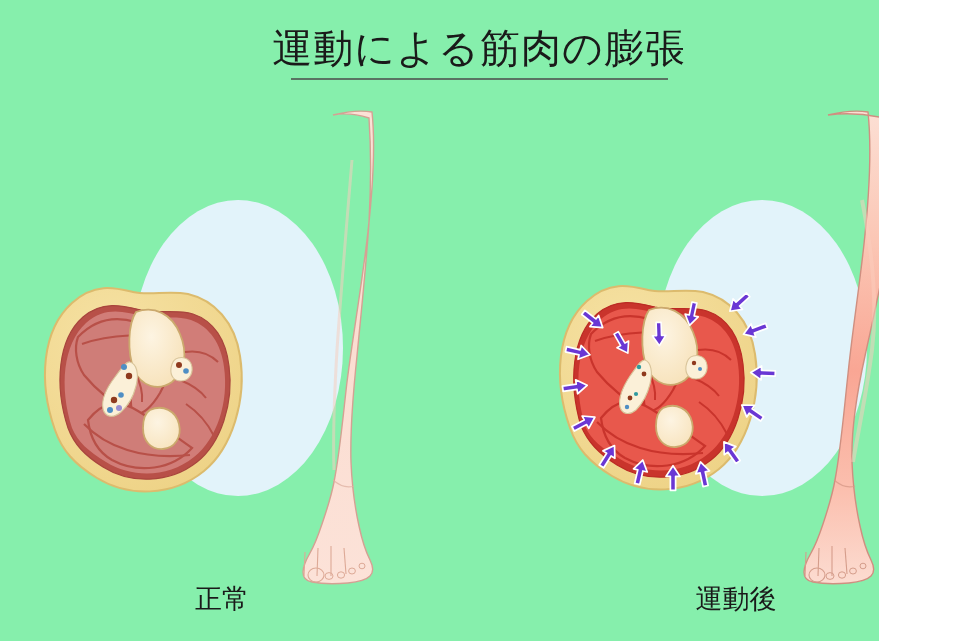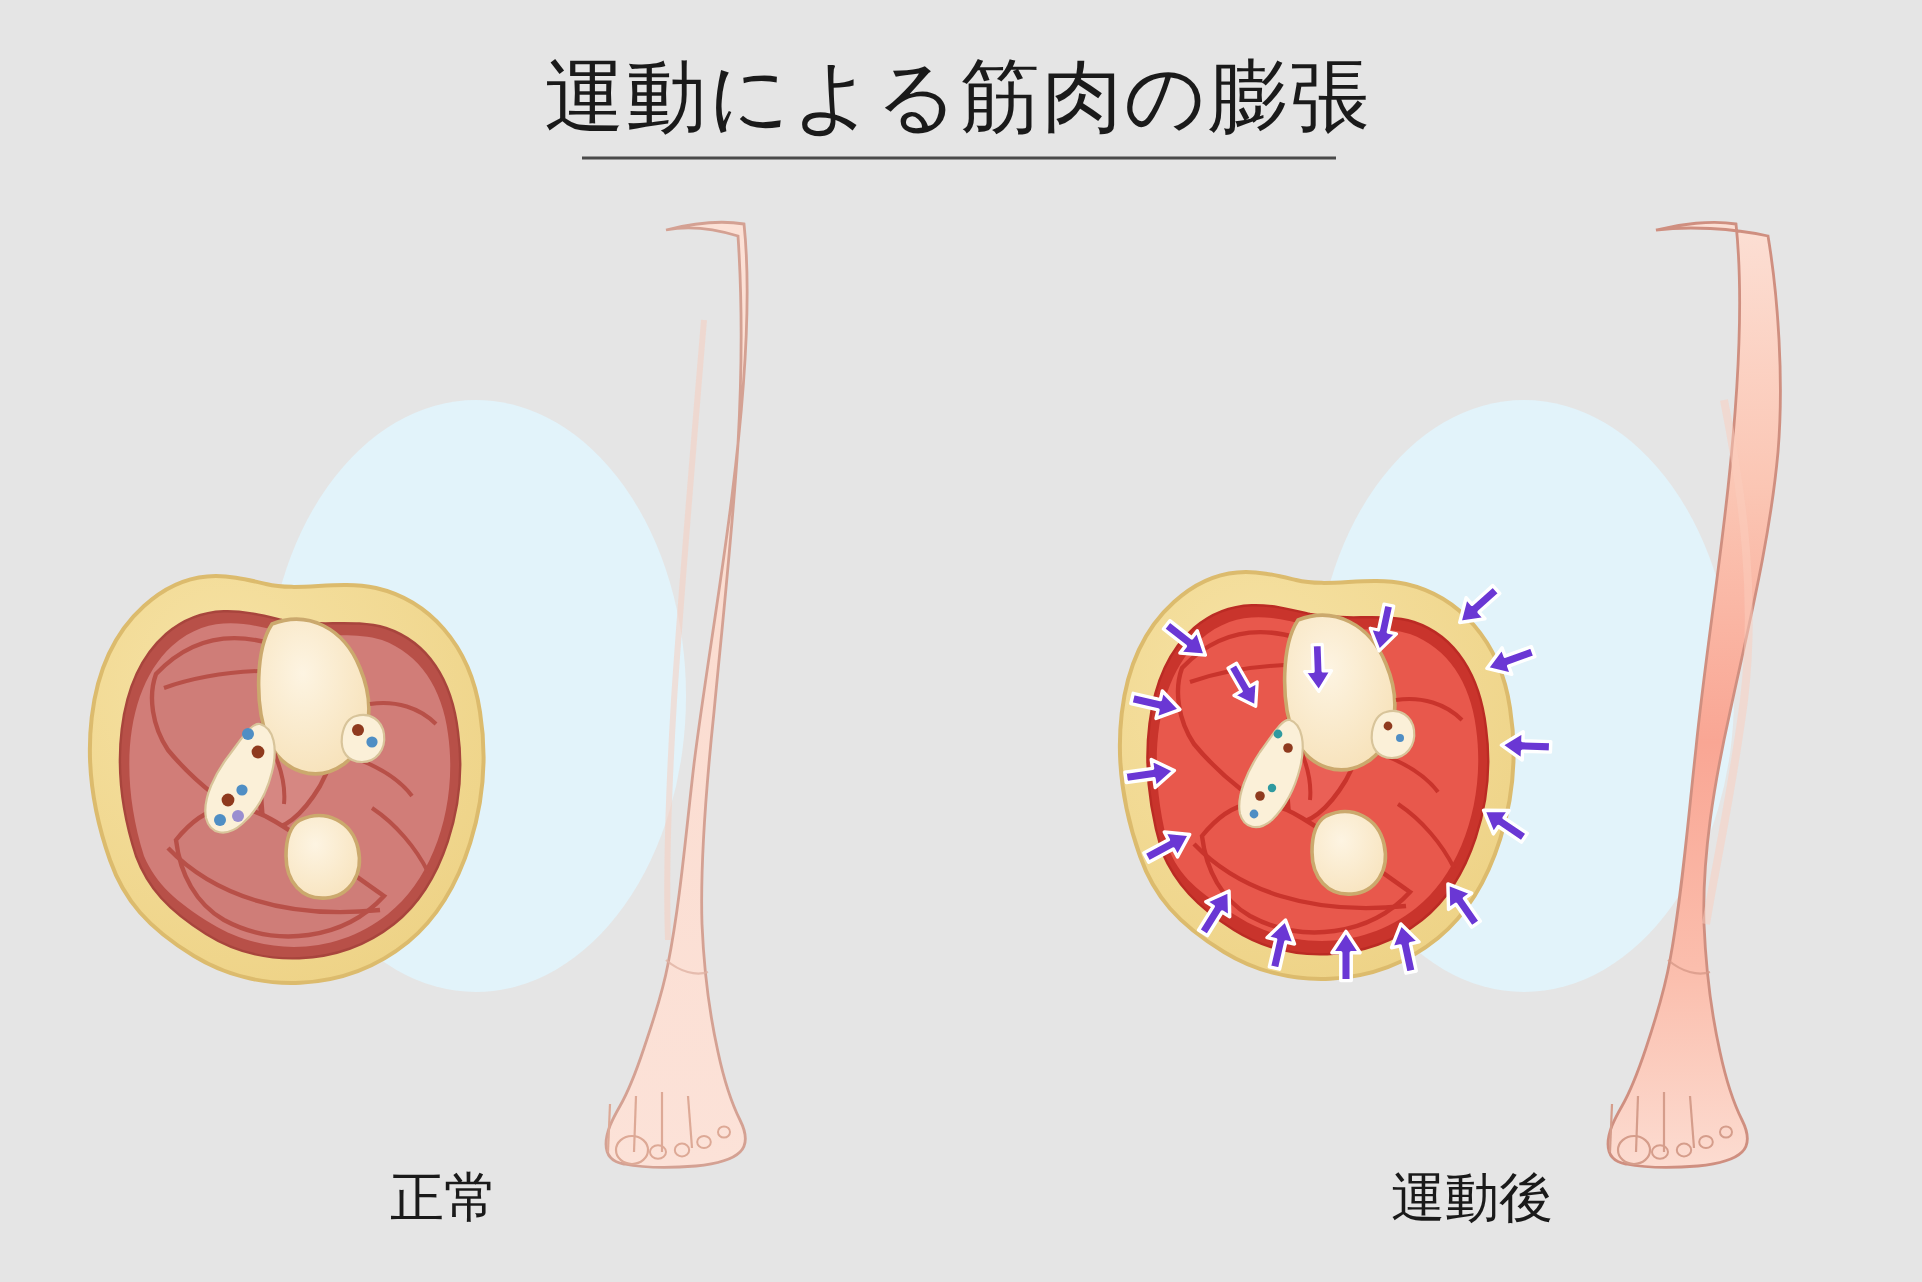--- a/index.html
+++ b/index.html
@@ -5,23 +5,23 @@
   html, body {
     margin: 0;
     padding: 0;
     background: #ffffff;
   }
   body {
     font-family: "Liberation Sans", sans-serif;
   }
   #canvas {
     position: relative;
-    width: 961px;
+    width: 879px;
     height: 641px;
-    background: #e5e5e5;
+    background: #86efac;
     overflow: hidden;
   }
   #figure-svg {
     position: absolute;
     top: 0;
     left: 0;
     width: 961px;
     height: 641px;
     display: block;
   }

